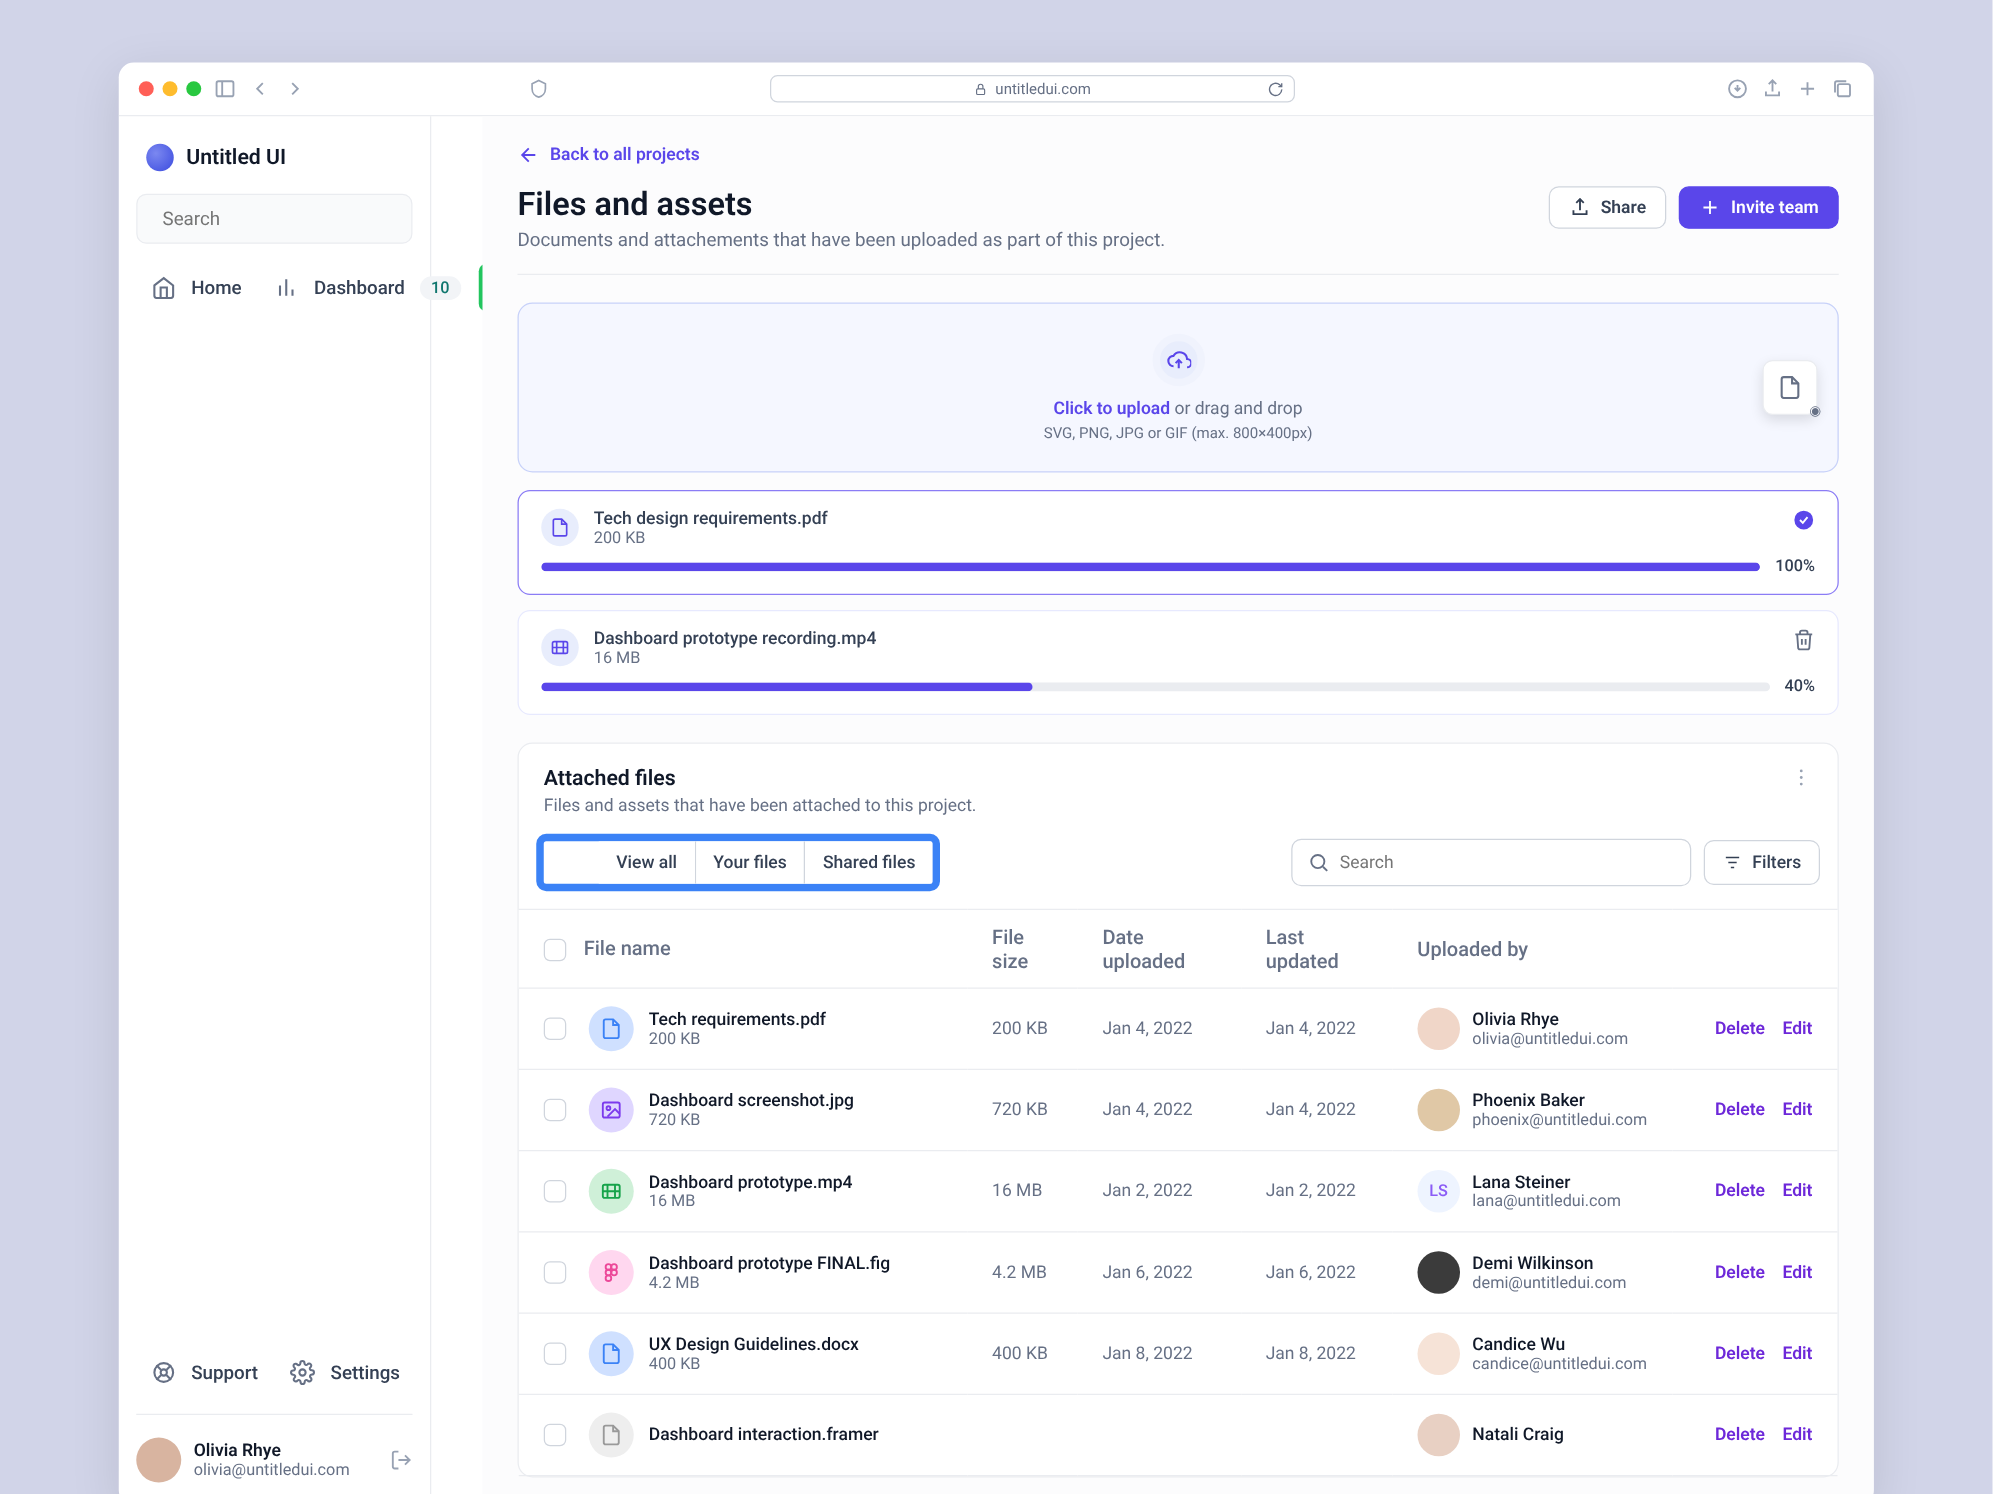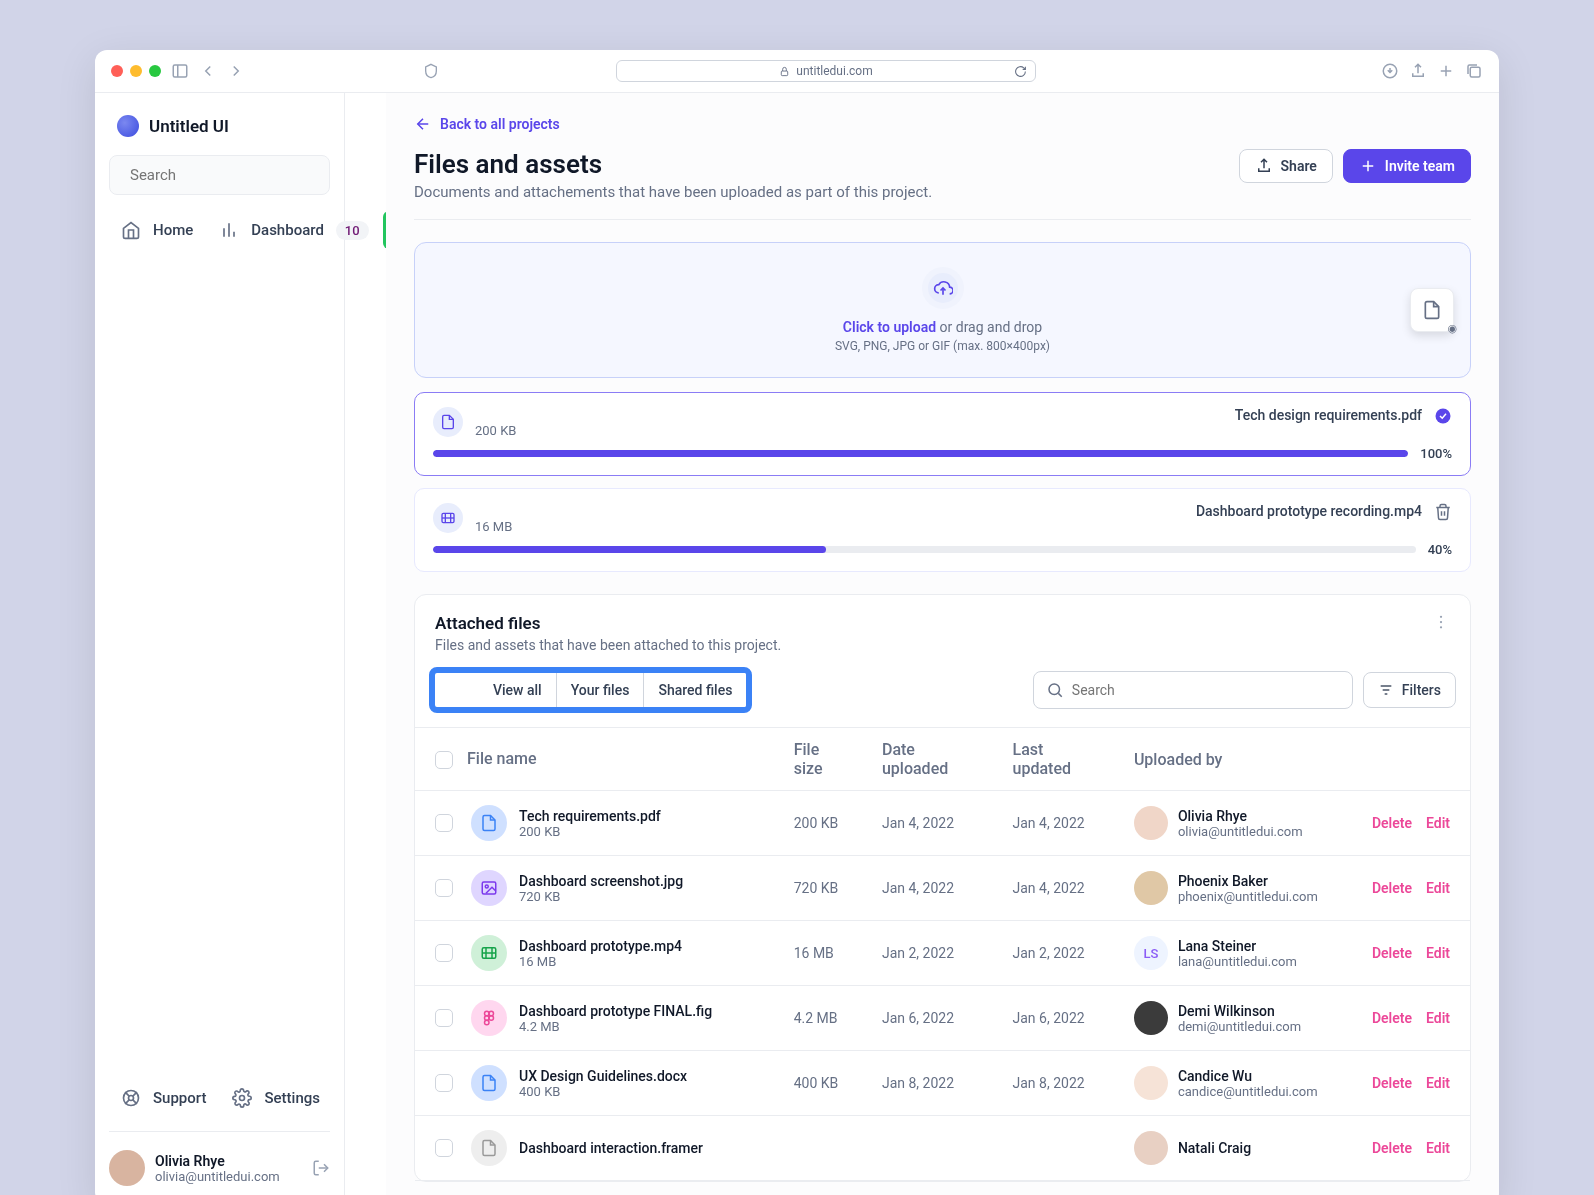--- a/index.html
+++ b/index.html
@@ -18,21 +18,21 @@
 .brand{display:flex;align-items:center;gap:10px;padding:0 8px 18px;}
 .brand-logo{width:22px;height:22px;border-radius:50%;background:radial-gradient(circle at 35% 35%,#7b88f0,#3b4bdf);}
 .brand-name{font-weight:600;font-size:17px;color:#101828;}
 .search-sb{display:flex;align-items:center;gap:8px;background:#f9fafb;border:1px solid #eaecf0;border-radius:8px;padding:10px 12px;margin:0 0 16px;color:#667085;}
 .search-sb svg{width:18px;height:18px;}
 .search-sb input{border:0;background:transparent;outline:none;font-size:15px;flex:1;color:#101828;}
 .nav{display:flex;gap:2px;}
 .nav-item{display:flex;align-items:center;gap:12px;padding:9px 12px;border-radius:6px;color:#344054;font-size:15px;font-weight:500;cursor:pointer;}
 .nav-item.active{background:#22c55e;}
 .nav-item svg{width:20px;height:20px;flex-shrink:0;stroke:#667085;}
-.nav-item .badge{margin-left:auto;background:#f2f4f7;color:#701a75;font-size:13px;padding:2px 9px;border-radius:12px;font-weight:500;}
+.nav-item .badge{margin-left:auto;background:#f2f4f7;color:#0f766e;font-size:13px;padding:2px 9px;border-radius:12px;font-weight:500;}
 .sidebar-bottom{margin-top:auto;}
 .user-card{border-top:1px solid #eaecf0;padding-top:18px;margin-top:14px;display:flex;align-items:center;gap:10px;}
 .avatar{width:36px;height:36px;border-radius:50%;background:#d8b4a0;display:flex;align-items:center;justify-content:center;color:#fff;font-size:13px;font-weight:600;}
 .user-info{flex:1;}
 .user-name{font-size:14px;font-weight:600;color:#101828;}
 .user-email{font-size:13px;color:#667085;}
 .logout{color:#98a2b3;}
 .main{flex:1;padding:22px 28px;background:#fcfcfd;}
 .back{display:flex;align-items:center;gap:8px;color:#5a46ea;font-size:14px;font-weight:600;cursor:pointer;margin-bottom:16px;}
 .header{display:flex;justify-content:space-between;align-items:flex-start;margin-bottom:18px;}
@@ -49,21 +49,21 @@
 .upload-text b{color:#5a46ea;font-weight:600;}
 .upload-sub{font-size:12px;color:#667085;margin-top:4px;}
 .upload-float{position:absolute;right:16px;top:50%;transform:translateY(-50%);width:44px;height:44px;background:#fff;border:1px solid #eaecf0;border-radius:8px;display:flex;align-items:center;justify-content:center;box-shadow:0 4px 10px rgba(0,0,0,.12);color:#667085;}
 .upload-float .cursor{position:absolute;bottom:-4px;right:-4px;font-size:11px;}
 .file-prog{border:1px solid #e7e9fe;border-radius:10px;padding:14px 18px;margin-bottom:12px;background:#fff;}
 .file-prog.active{border-color:#8b7cf5;}
 .fp-head{display:flex;gap:12px;align-items:flex-start;}
 .fp-icon{width:30px;height:30px;border-radius:50%;background:#e8edfc;display:flex;align-items:center;justify-content:center;color:#5a46ea;flex-shrink:0;}
 .fp-icon svg{width:16px;height:16px;}
 .fp-info{flex:1;}
-.fp-name{font-size:14px;font-weight:500;color:#344054;text-align:right;}
+.fp-name{font-size:14px;font-weight:500;color:#344054;}
 .fp-size{font-size:13px;color:#667085;}
 .fp-action{color:#5a46ea;}
 .fp-action.trash{color:#667085;}
 .fp-bar-row{display:flex;align-items:center;gap:12px;margin-top:8px;}
 .fp-bar{flex:1;height:7px;background:#eaecf0;border-radius:4px;overflow:hidden;}
 .fp-bar-fill{height:100%;background:#5a46ea;border-radius:4px;}
 .fp-pct{font-size:13px;font-weight:500;color:#344054;}
 .card{border:1px solid #eaecf0;border-radius:12px;background:#fff;margin-top:22px;}
 .card-head{padding:18px 20px 14px;display:flex;justify-content:space-between;}
 .card-head h2{font-size:17px;font-weight:600;color:#101828;margin-bottom:4px;}
@@ -85,21 +85,21 @@
 .fname-cell .cb{flex-shrink:0;margin-right:6px;}
 .ficon{width:36px;height:36px;border-radius:50%;display:flex;align-items:center;justify-content:center;flex-shrink:0;}
 .ficon svg{width:18px;height:18px;}
 .fmeta .fn{font-size:14px;font-weight:500;color:#101828;}
 .fmeta .fs{font-size:13px;color:#667085;}
 .user-cell{display:flex;align-items:center;gap:10px;}
 .user-cell .av{width:34px;height:34px;border-radius:50%;display:flex;align-items:center;justify-content:center;font-size:13px;font-weight:500;}
 .user-cell .un{font-size:14px;color:#101828;font-weight:500;}
 .user-cell .ue{font-size:13px;color:#667085;}
 .action-cell{text-align:right;white-space:nowrap;}
-.action-cell span{font-size:14px;font-weight:600;color:#ec4899;cursor:pointer;margin-left:14px;}
+.action-cell span{font-size:14px;font-weight:600;color:#6d28d9;cursor:pointer;margin-left:14px;}
 </style>
 </head>
 <body>
 
 <div class="window">
   <div class="chrome">
     <div class="dots">
       <div class="dot red"></div>
       <div class="dot yellow"></div>
       <div class="dot green"></div>

